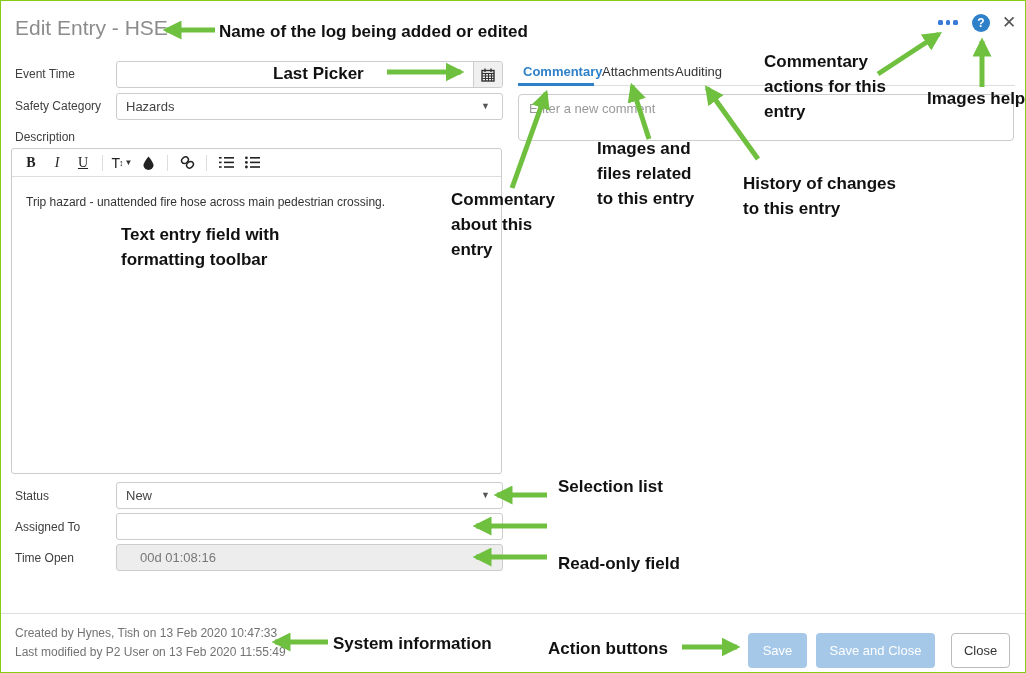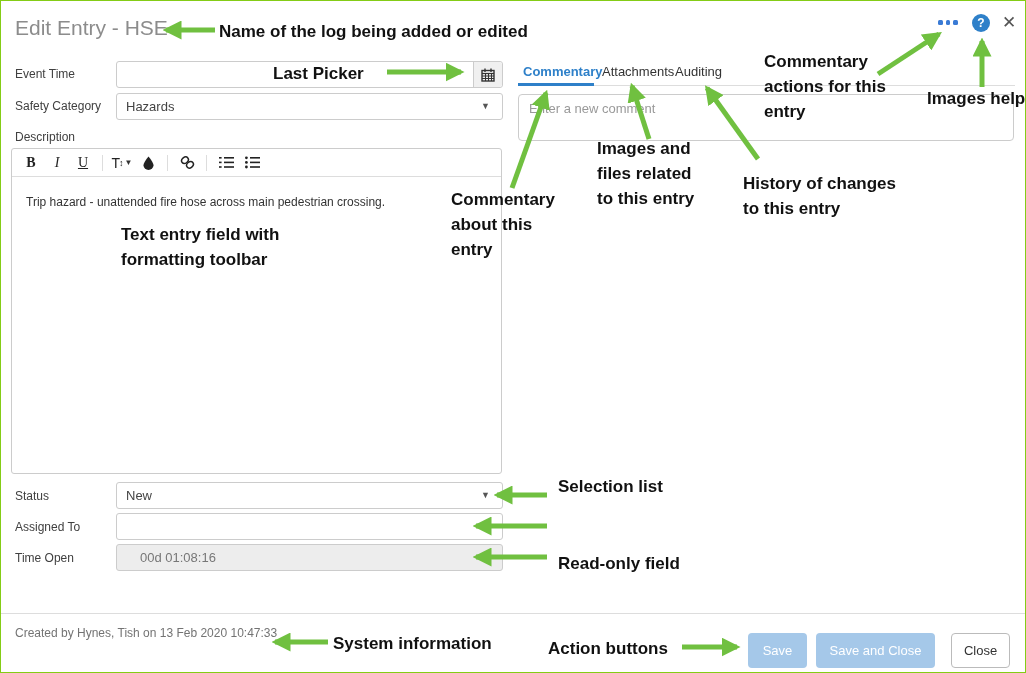--- a/index.html
+++ b/index.html
@@ -208,20 +208,21 @@
   <div class="tab" style="left:674px;">Auditing</div>
   <div class="tab-line"></div>
   <div class="tab-underline"></div>
 
   <div class="comment-box">
     <input placeholder="Enter a new comment" style="">
   </div>
 
   <div class="footer-sep"></div>
   <div class="sysinfo" style="top:625px;">Created by Hynes, Tish on 13 Feb 2020 10:47:33</div>
+  <div class="sysinfo" style="top:644px;">Last modified by P2 User on 13 Feb 2020 11:55:49</div>
 
   <button class="btn btn-primary" style="left:747px;width:59px;">Save</button>
   <button class="btn btn-primary" style="left:815px;width:119px;">Save and Close</button>
   <button class="btn btn-plain" style="left:950px;width:59px;">Close</button>
 
   <svg class="arrows" viewBox="0 0 1026 673">
     <defs>
       <marker id="ah" markerWidth="3.8" markerHeight="3.8" refX="3.1" refY="1.9" orient="auto">
         <path d="M0,0 L3.8,1.9 L0,3.8 Z" fill="#70c040"></path>
       </marker>

